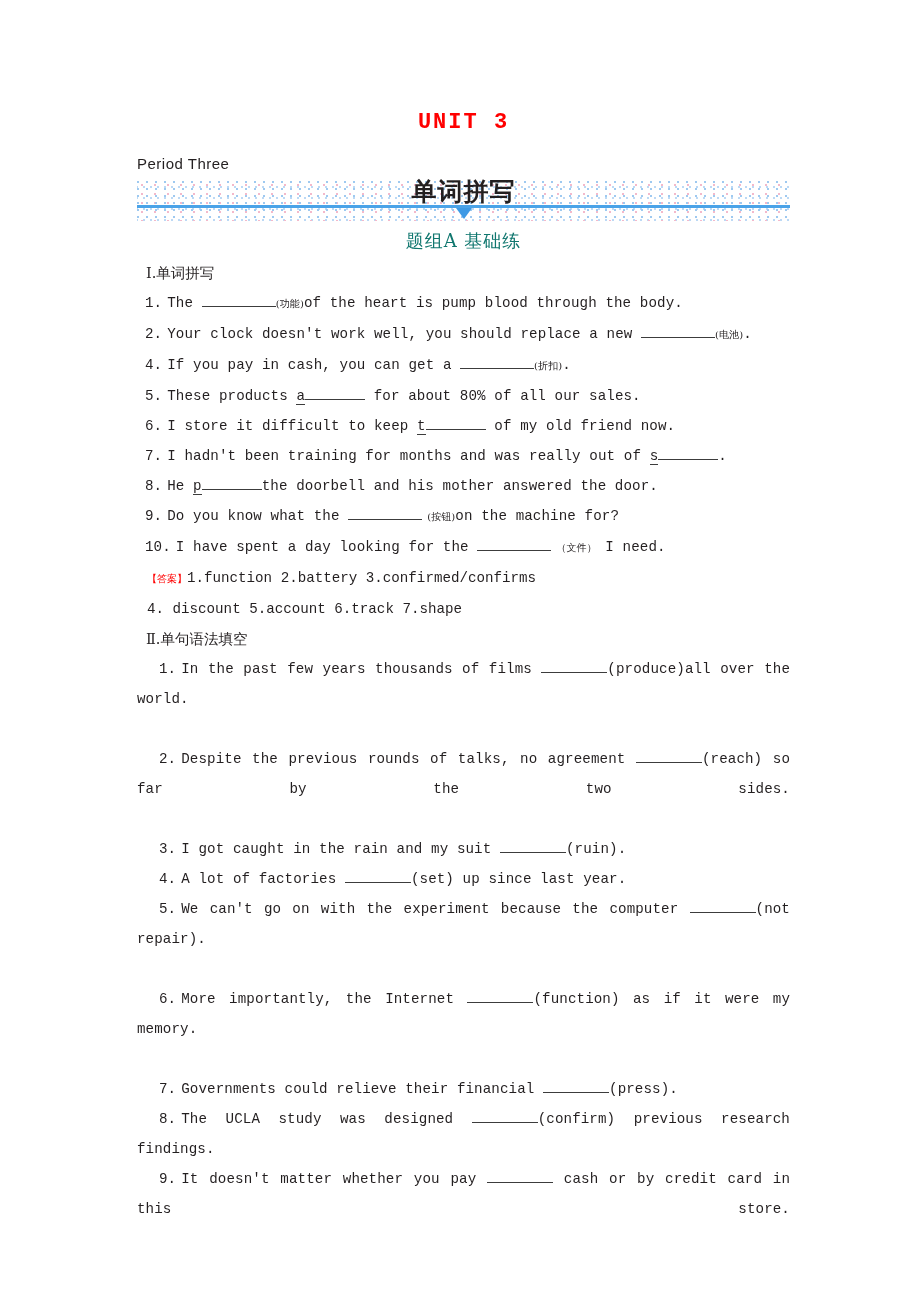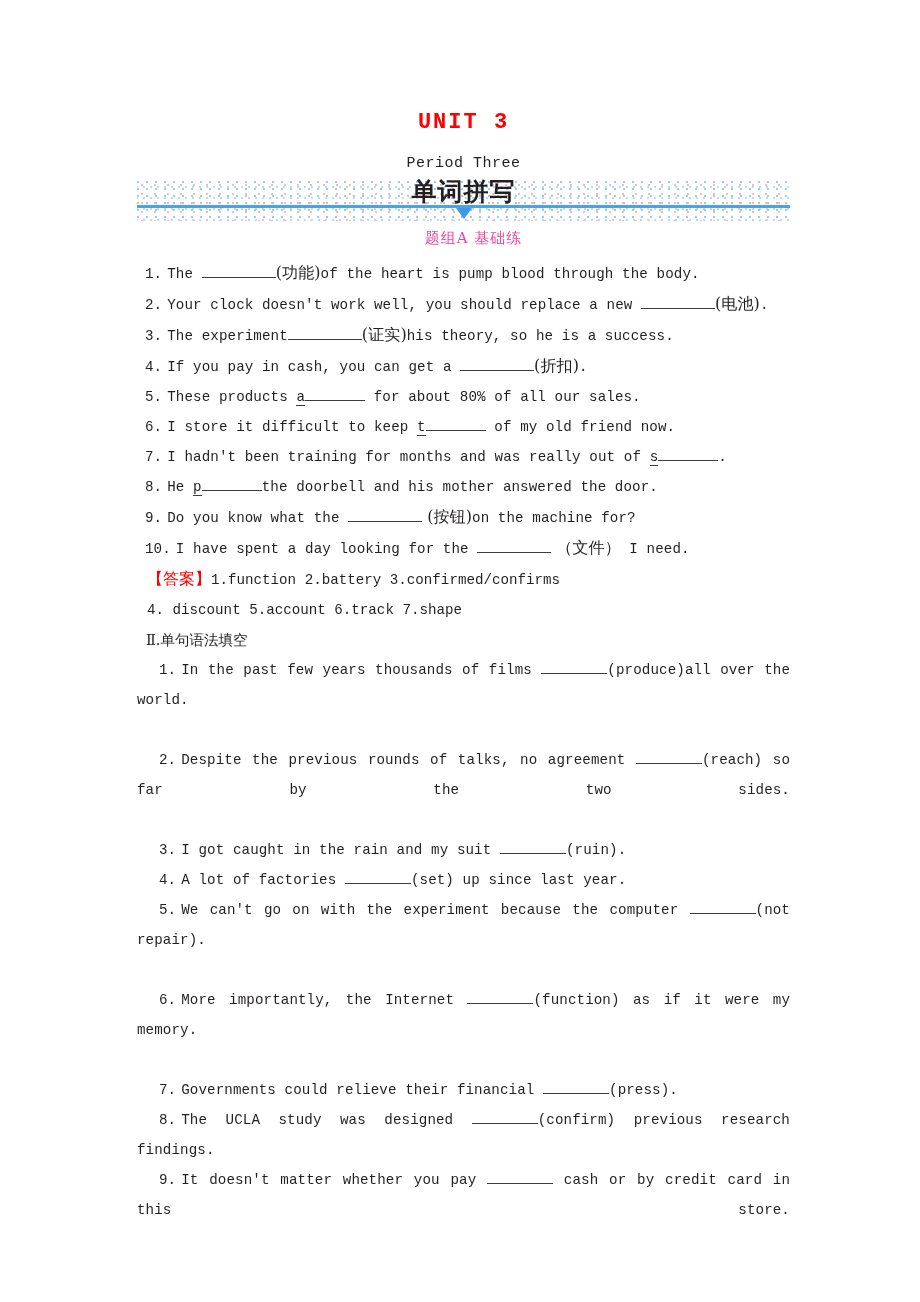--- a/index.html
+++ b/index.html
@@ -35,22 +35,22 @@
     font-size: 22px;
     letter-spacing: 2px;
     color: #ff0000;
   }
 
   .period-title {
     position: absolute;
     left: 137px;
     top: 155px;
     width: 653px;
-    text-align: center;
-    font-family: Liberation Mono, monospace;
+    text-align: left;
+    font-family: Liberation Sans, sans-serif;
     font-size: 15px;
     letter-spacing: 0.5px;
     color: #231f20;
   }
 
   
   .banner {
     position: absolute;
     left: 137px;
     top: 181px;
@@ -98,28 +98,28 @@
     font-family: "DejaVu Serif", "Liberation Serif", serif;
     font-weight: bold;
     font-size: 25px;
     letter-spacing: 1px;
     color: #231f20;
     z-index: 3;
   }
 
   .group-title {
     position: absolute;
-    left: 147px;
+    left: 137px;
     top: 229px;
     width: 653px;
     text-align: center;
     font-family: "DejaVu Serif", "Liberation Serif", serif;
-    font-size: 15px;
+    font-size: 18px;
     letter-spacing: 1px;
-    color: #ec4899;
+    color: #0f766e;
   }
 
   
   .content {
     position: absolute;
     left: 137px;
     top: 258px;
     width: 653px;
   }
 
@@ -176,53 +176,51 @@
     border-bottom: 1px solid #3c3c3c;
     padding-right: 0;
   }
   .pre-blank {
     display: inline-block;
     border-bottom: 1px solid #3c3c3c;
     width: 60px;
     vertical-align: baseline;
   }
   .sp { display:inline-block; width: 5px; }
-  .cn { font-family: "DejaVu Serif", "Liberation Serif", serif; font-size: 16px; }
+  .cn { font-family: "DejaVu Serif", "Liberation Serif", serif; font-size: 10px; }
 </style>
 </head>
 <body>
 
 <div class="page">
 
   <div class="unit-title">UNIT 3</div>
   <div class="period-title">Period Three</div>
 
   <div class="banner">
     <div class="banner-texture"></div>
     <div class="banner-rule"></div>
     <div class="banner-arrow"></div>
     <div class="banner-label">单词拼写</div>
   </div>
 
   <div class="group-title">题组A  基础练</div>
 
   <div class="content">
 
+    <div class="sec-head">Ⅰ.单词拼写</div>
 
     <div class="q flat single nowrap-line">
       <span>1.</span><span class="sp"></span><span>The </span><span class="blank b-lg"></span><span class="cn">(功能)</span><span>of the heart is pump blood through the body.</span>
     </div>
 
     <div class="q flat single nowrap-line">
       <span>2.</span><span class="sp"></span><span>Your clock doesn't work well, you should replace a new </span><span class="blank b-lg"></span><span class="cn">(电池)</span><span>.</span>
     </div>
 
-    <div class="q flat single nowrap-line">
-      <span>3.</span><span class="sp"></span><span>The experiment</span><span class="blank b-lg"></span><span class="cn">(证实)</span><span>his theory, so he is a success.</span>
-    </div>
 
     <div class="q flat single nowrap-line">
       <span>4.</span><span class="sp"></span><span>If you pay in cash, you can get a </span><span class="blank b-lg"></span><span class="cn">(折扣)</span><span>.</span>
     </div>
 
     <div class="q flat single nowrap-line">
       <span>5.</span><span class="sp"></span><span>These products </span><span class="pre">a</span><span class="pre-blank"></span><span> for about 80% of all our sales.</span>
     </div>
 
     <div class="q flat single nowrap-line">

